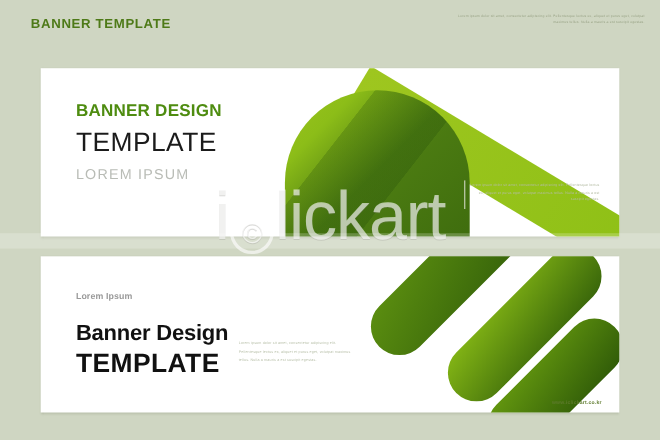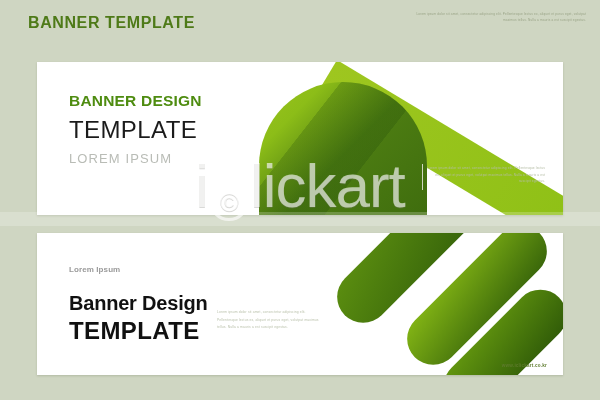--- a/index.html
+++ b/index.html
@@ -7,21 +7,21 @@
   html,body { width:600px; height:400px; overflow:hidden; }
   body {
     background:#cfd6c2;
     font-family:"Liberation Sans", sans-serif;
     position:relative;
   }
 
   
   .page-title{
     position:absolute; left:28px; top:14px;
-    font-size:16px; font-weight:700; letter-spacing:.6px;
+    font-size:12px; font-weight:700; letter-spacing:.6px;
     color:#4e7a18; white-space:nowrap;
   }
   .header-note{
     position:absolute; right:14px; top:12px; width:180px;
     font-size:3.1px; line-height:1.85; text-align:right;
     color:#9aa487; letter-spacing:.18px;
   }
 
   
   .banner{
@@ -116,21 +116,21 @@
   .b2-url{
     position:absolute; right:16px; bottom:7px;
     font-size:4.6px; font-weight:700; color:#5d7a2c;
     letter-spacing:.2px;
   }
 
   
   .watermark{
     position:absolute; left:0; top:150px; width:600px; height:92px;
     pointer-events:none; z-index:40;
-    display:flex; align-items:flex-start; justify-content:center;
+    display:flex; align-items:center; justify-content:center;
   }
   .wm-text{
     font-size:62px; font-weight:400; letter-spacing:-1px;
     color:rgba(255,255,255,.62);
     text-shadow:0 1px 0 rgba(120,120,110,.28);
     white-space:nowrap;
     font-family:"Liberation Sans", sans-serif;
   }
   .wm-c{
     display:inline-block; width:40px; height:40px; border-radius:50%;

